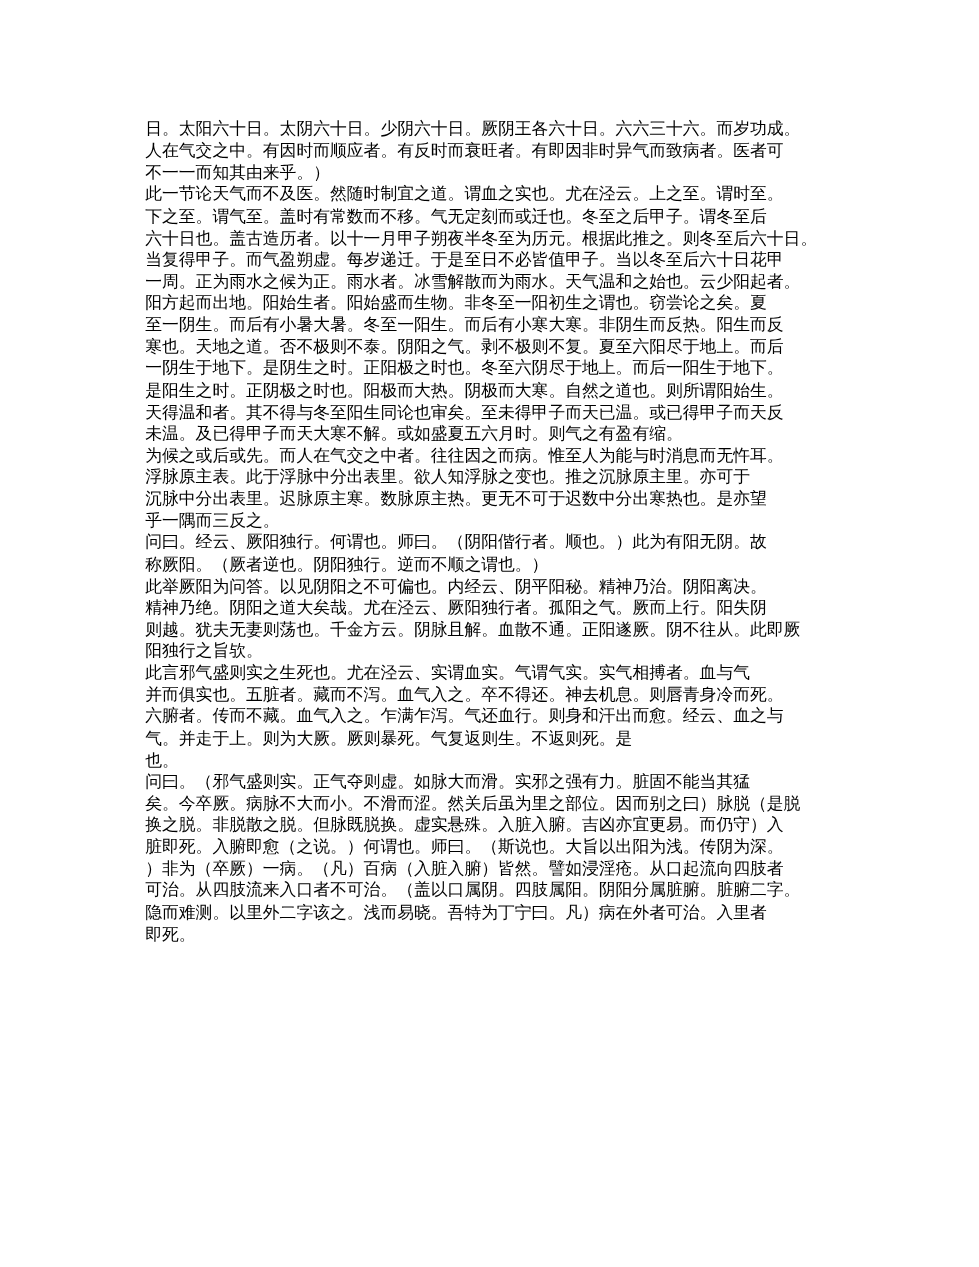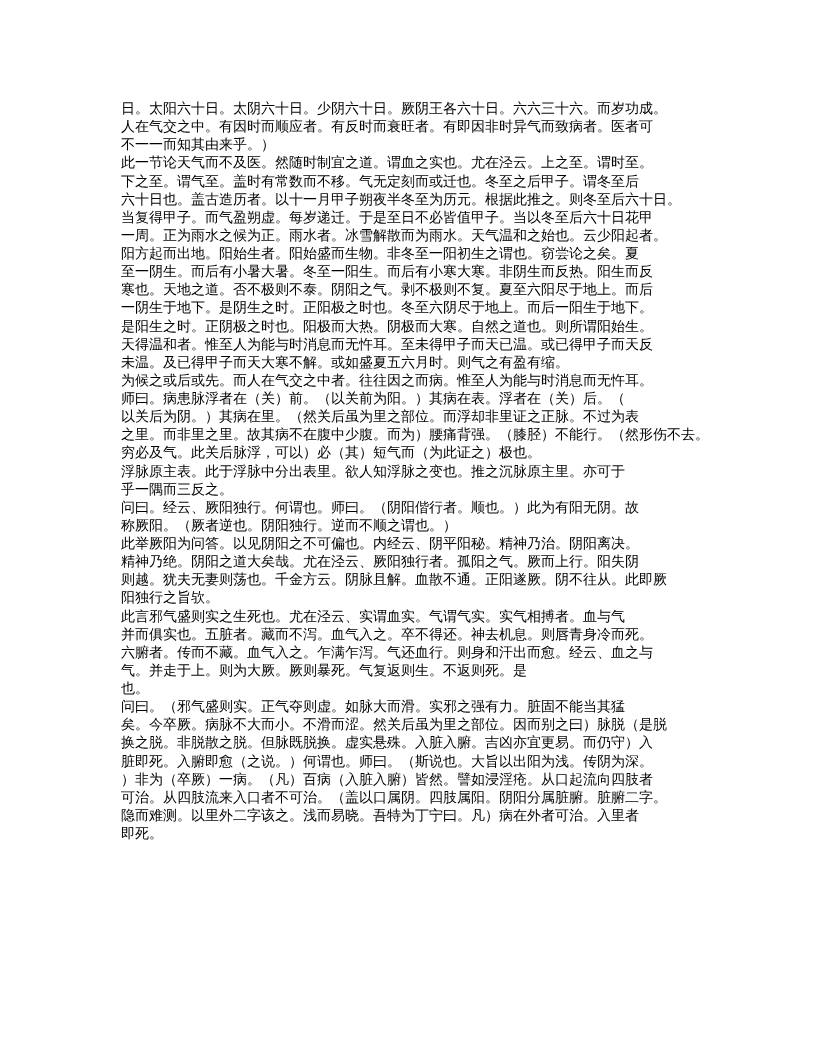--- a/index.html
+++ b/index.html
@@ -51,34 +51,29 @@
       <div class="line">此一节论天气而不及医。然随时制宜之道。谓血之实也。尤在泾云。上之至。谓时至。</div>
       <div class="line">下之至。谓气至。盖时有常数而不移。气无定刻而或迁也。冬至之后甲子。谓冬至后</div>
       <div class="line">六十日也。盖古造历者。以十一月甲子朔夜半冬至为历元。根据此推之。则冬至后六十日。</div>
       <div class="line">当复得甲子。而气盈朔虚。每岁递迁。于是至日不必皆值甲子。当以冬至后六十日花甲</div>
       <div class="line">一周。正为雨水之候为正。雨水者。冰雪解散而为雨水。天气温和之始也。云少阳起者。</div>
       <div class="line">阳方起而出地。阳始生者。阳始盛而生物。非冬至一阳初生之谓也。窃尝论之矣。夏</div>
       <div class="line">至一阴生。而后有小暑大暑。冬至一阳生。而后有小寒大寒。非阴生而反热。阳生而反</div>
       <div class="line">寒也。天地之道。否不极则不泰。阴阳之气。剥不极则不复。夏至六阳尽于地上。而后</div>
       <div class="line">一阴生于地下。是阴生之时。正阳极之时也。冬至六阴尽于地上。而后一阳生于地下。</div>
       <div class="line">是阳生之时。正阴极之时也。阳极而大热。阴极而大寒。自然之道也。则所谓阳始生。</div>
-      <div class="line">天得温和者。惟至人为能与时消息而无忤耳。至未得甲子而天已温。或已得甲子而天反</div>
+      <div class="line">天得温和者。其不得与冬至阳生同论也审矣。至未得甲子而天已温。或已得甲子而天反</div>
       <div class="line">未温。及已得甲子而天大寒不解。或如盛夏五六月时。则气之有盈有缩。</div>
       <div class="line">为候之或后或先。而人在气交之中者。往往因之而病。惟至人为能与时消息而无忤耳。</div>
     </div>
 
-    <div class="paragraph">
-      <div class="line">师曰。病患脉浮者在（关）前。（以关前为阳。）其病在表。浮者在（关）后。（</div>
-      <div class="line">以关后为阴。）其病在里。（然关后虽为里之部位。而浮却非里证之正脉。不过为表</div>
-      <div class="line">之里。而非里之里。故其病不在腹中少腹。而为）腰痛背强。（膝胫）不能行。（然形伤不去。</div>
-      <div class="line">穷必及气。此关后脉浮，可以）必（其）短气而（为此证之）极也。</div>
-    </div>
 
     <div class="paragraph">
       <div class="line">浮脉原主表。此于浮脉中分出表里。欲人知浮脉之变也。推之沉脉原主里。亦可于</div>
+      <div class="line">沉脉中分出表里。迟脉原主寒。数脉原主热。更无不可于迟数中分出寒热也。是亦望</div>
       <div class="line">乎一隅而三反之。</div>
     </div>
 
     <div class="paragraph">
       <div class="line">问曰。经云、厥阳独行。何谓也。师曰。（阴阳偕行者。顺也。）此为有阳无阴。故</div>
       <div class="line">称厥阳。（厥者逆也。阴阳独行。逆而不顺之谓也。）</div>
     </div>
 
     <div class="paragraph">
       <div class="line">此举厥阳为问答。以见阴阳之不可偏也。内经云、阴平阳秘。精神乃治。阴阳离决。</div>

